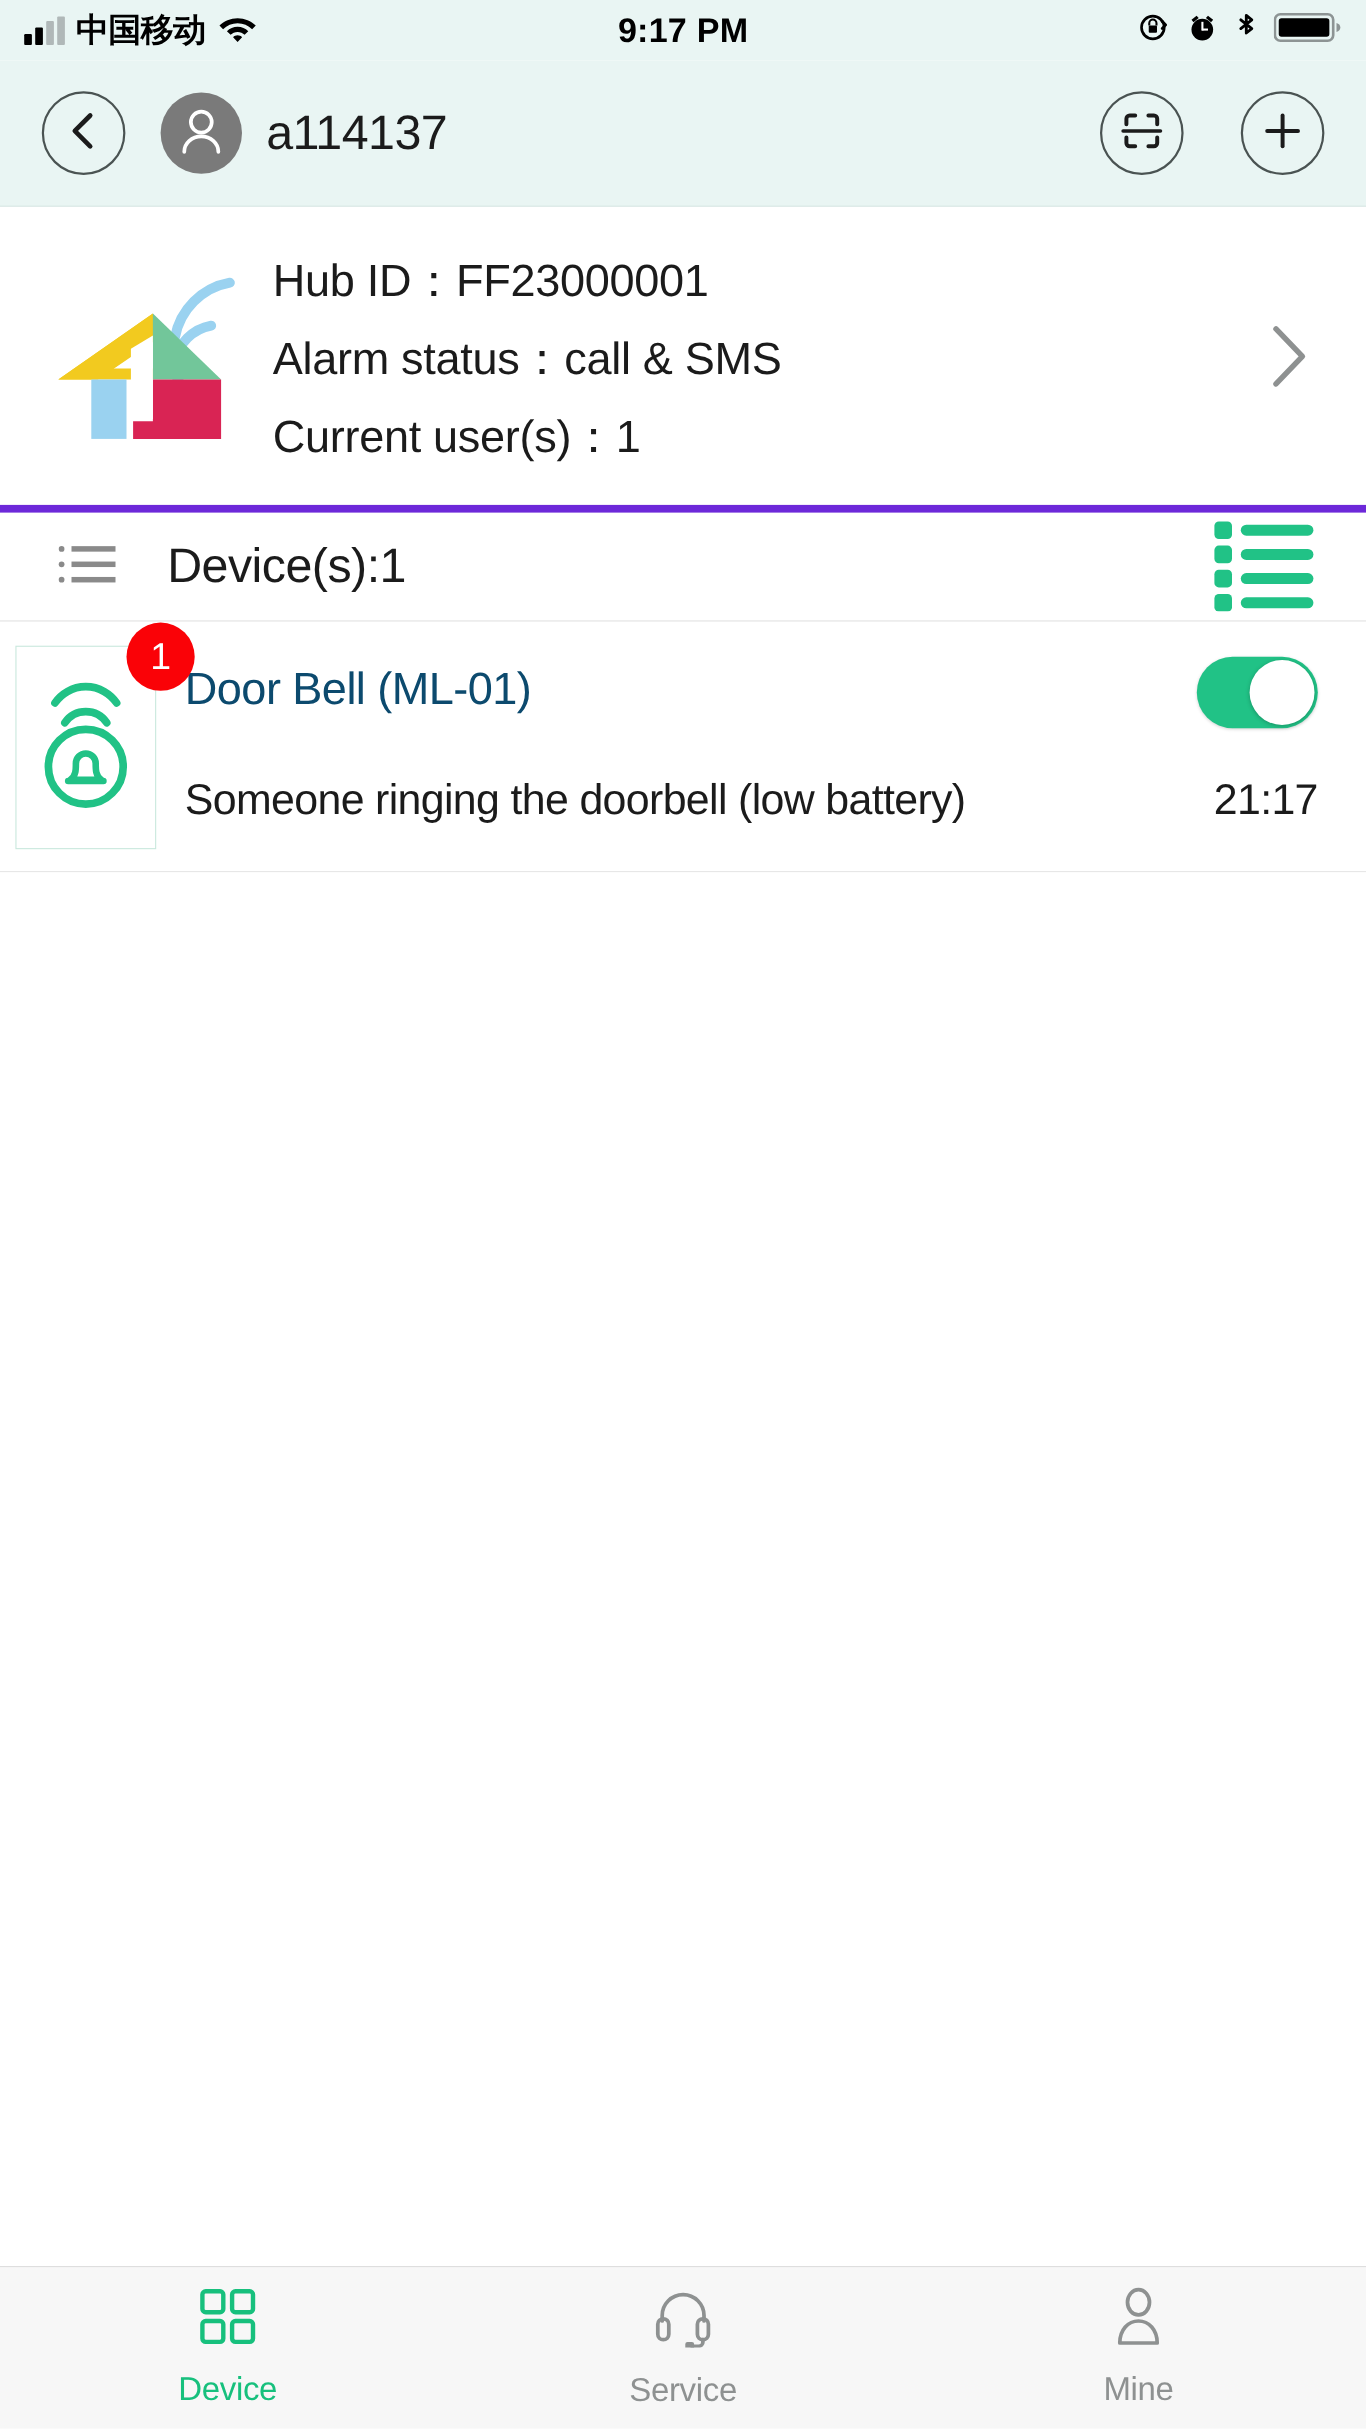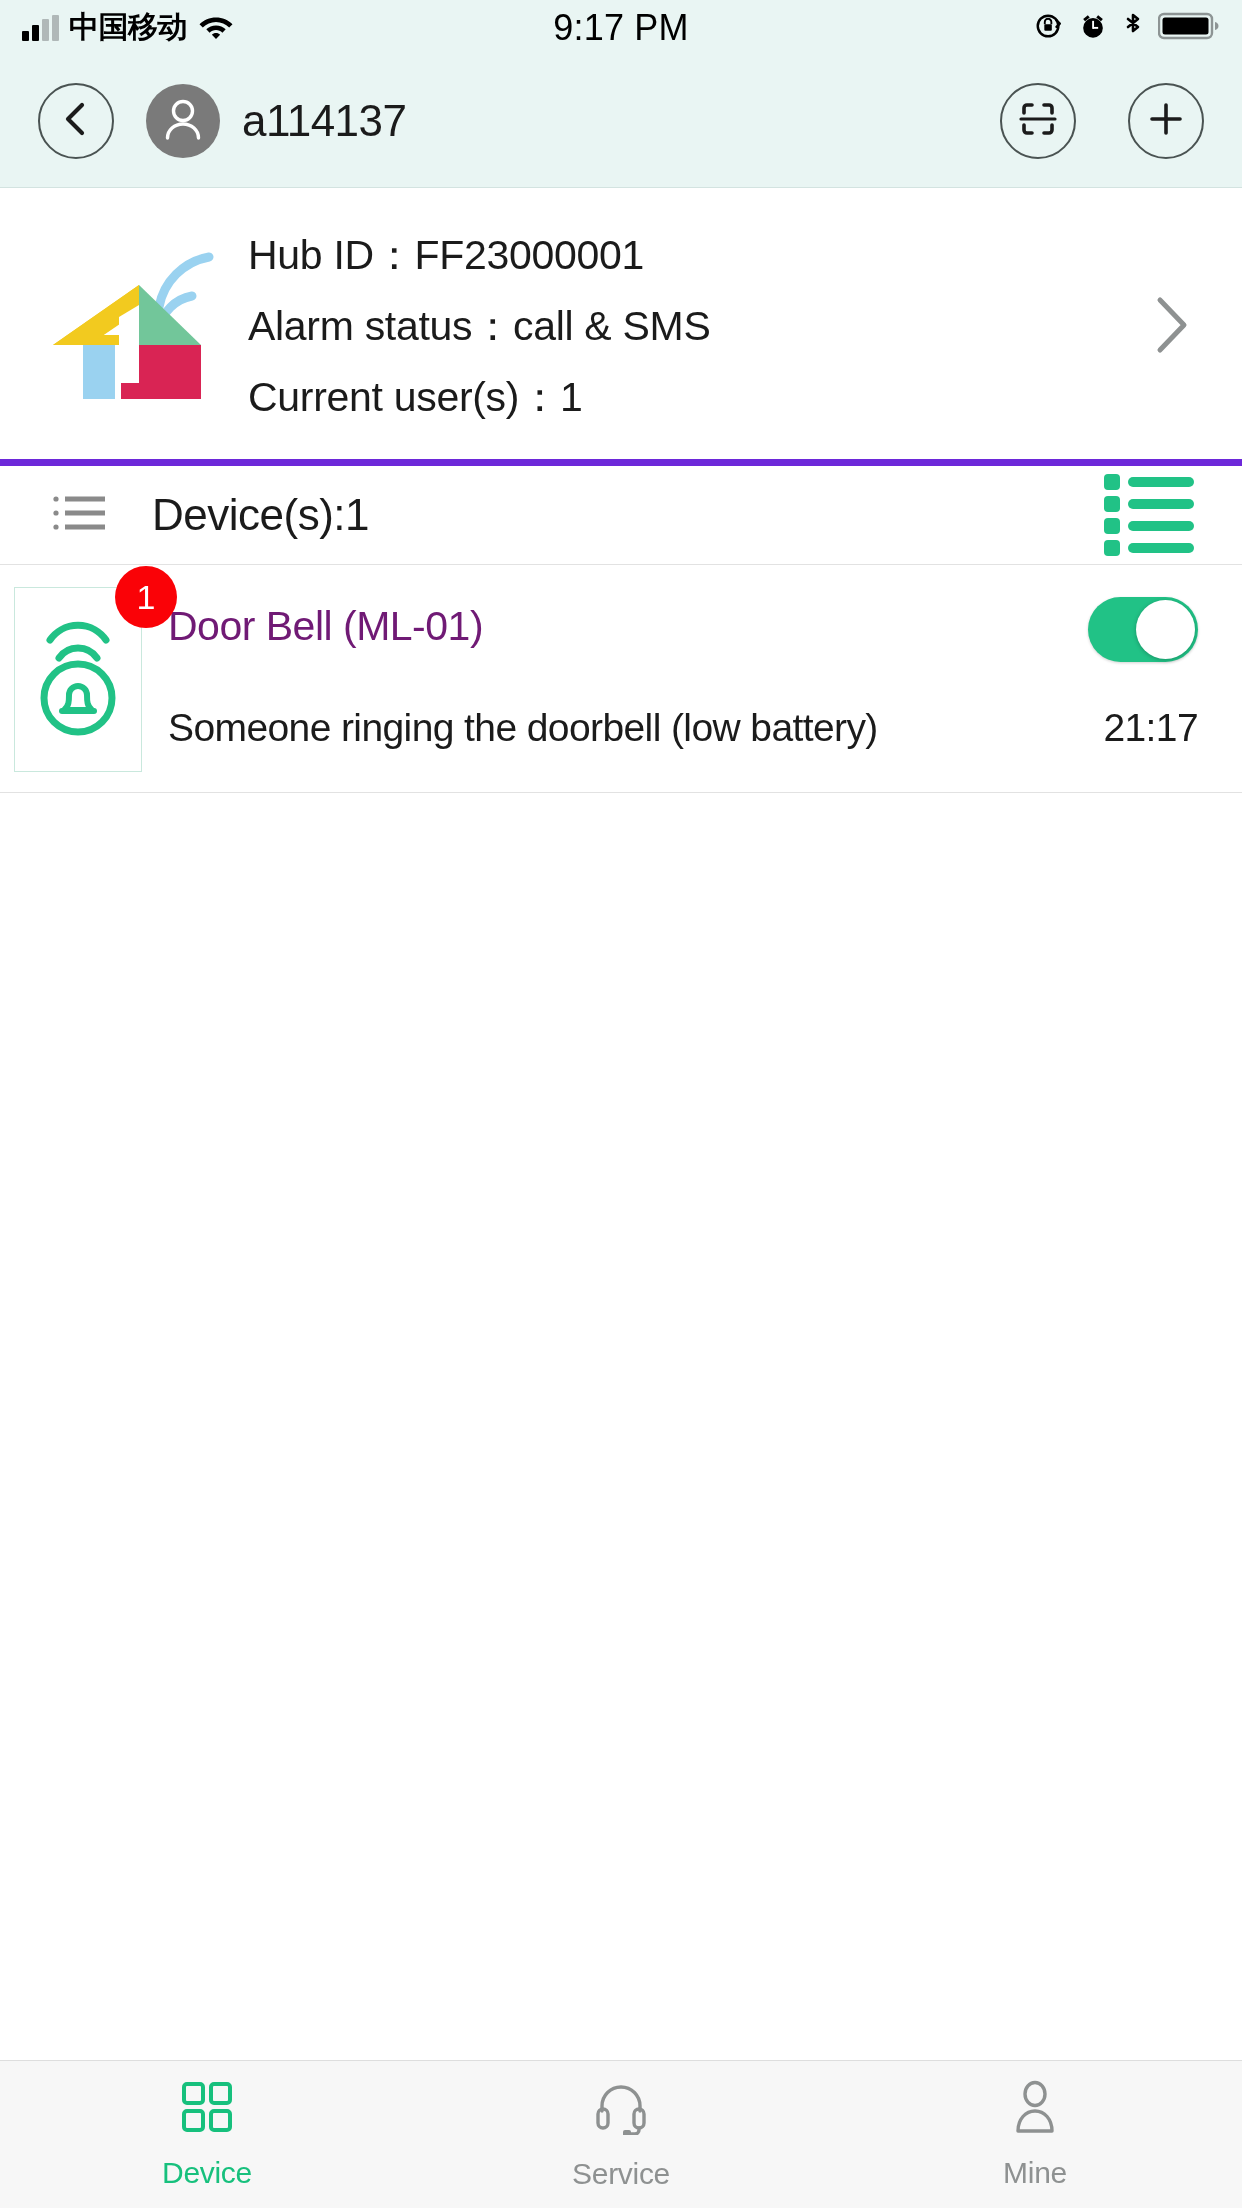--- a/index.html
+++ b/index.html
@@ -27,22 +27,22 @@
     align-items: center;
     padding: 14px 22px;
     flex: 0 0 55px;
     position: relative;
   }
   .sb-left { display: flex; align-items: center; gap: 10px; }
   .sb-center {
     position: absolute;
     left: 0; right: 0;
     text-align: center;
-    font-size: 36px;
-    font-weight: normal;
+    font-size: 31px;
+    font-weight: bold;
     color: #000;
     letter-spacing: 0.2px;
     pointer-events: none;
   }
   .sb-right {
     margin-left: auto;
     display: flex;
     align-items: center;
     gap: 14px;
   }
@@ -165,21 +165,21 @@
     flex: 1;
     display: flex;
     flex-direction: column;
     padding-left: 26px;
     padding-top: 10px;
     min-width: 0;
   }
   .device-top-row { display: flex; align-items: flex-start; }
   .device-name {
     font-size: 41px;
-    color: #701a75;
+    color: #0c4a6e;
     letter-spacing: -0.5px;
     padding-top: 6px;
   }
   .toggle {
     margin-left: auto;
     width: 110px; height: 65px;
     border-radius: 33px;
     background: #21c286;
     position: relative;
     flex: 0 0 110px;

